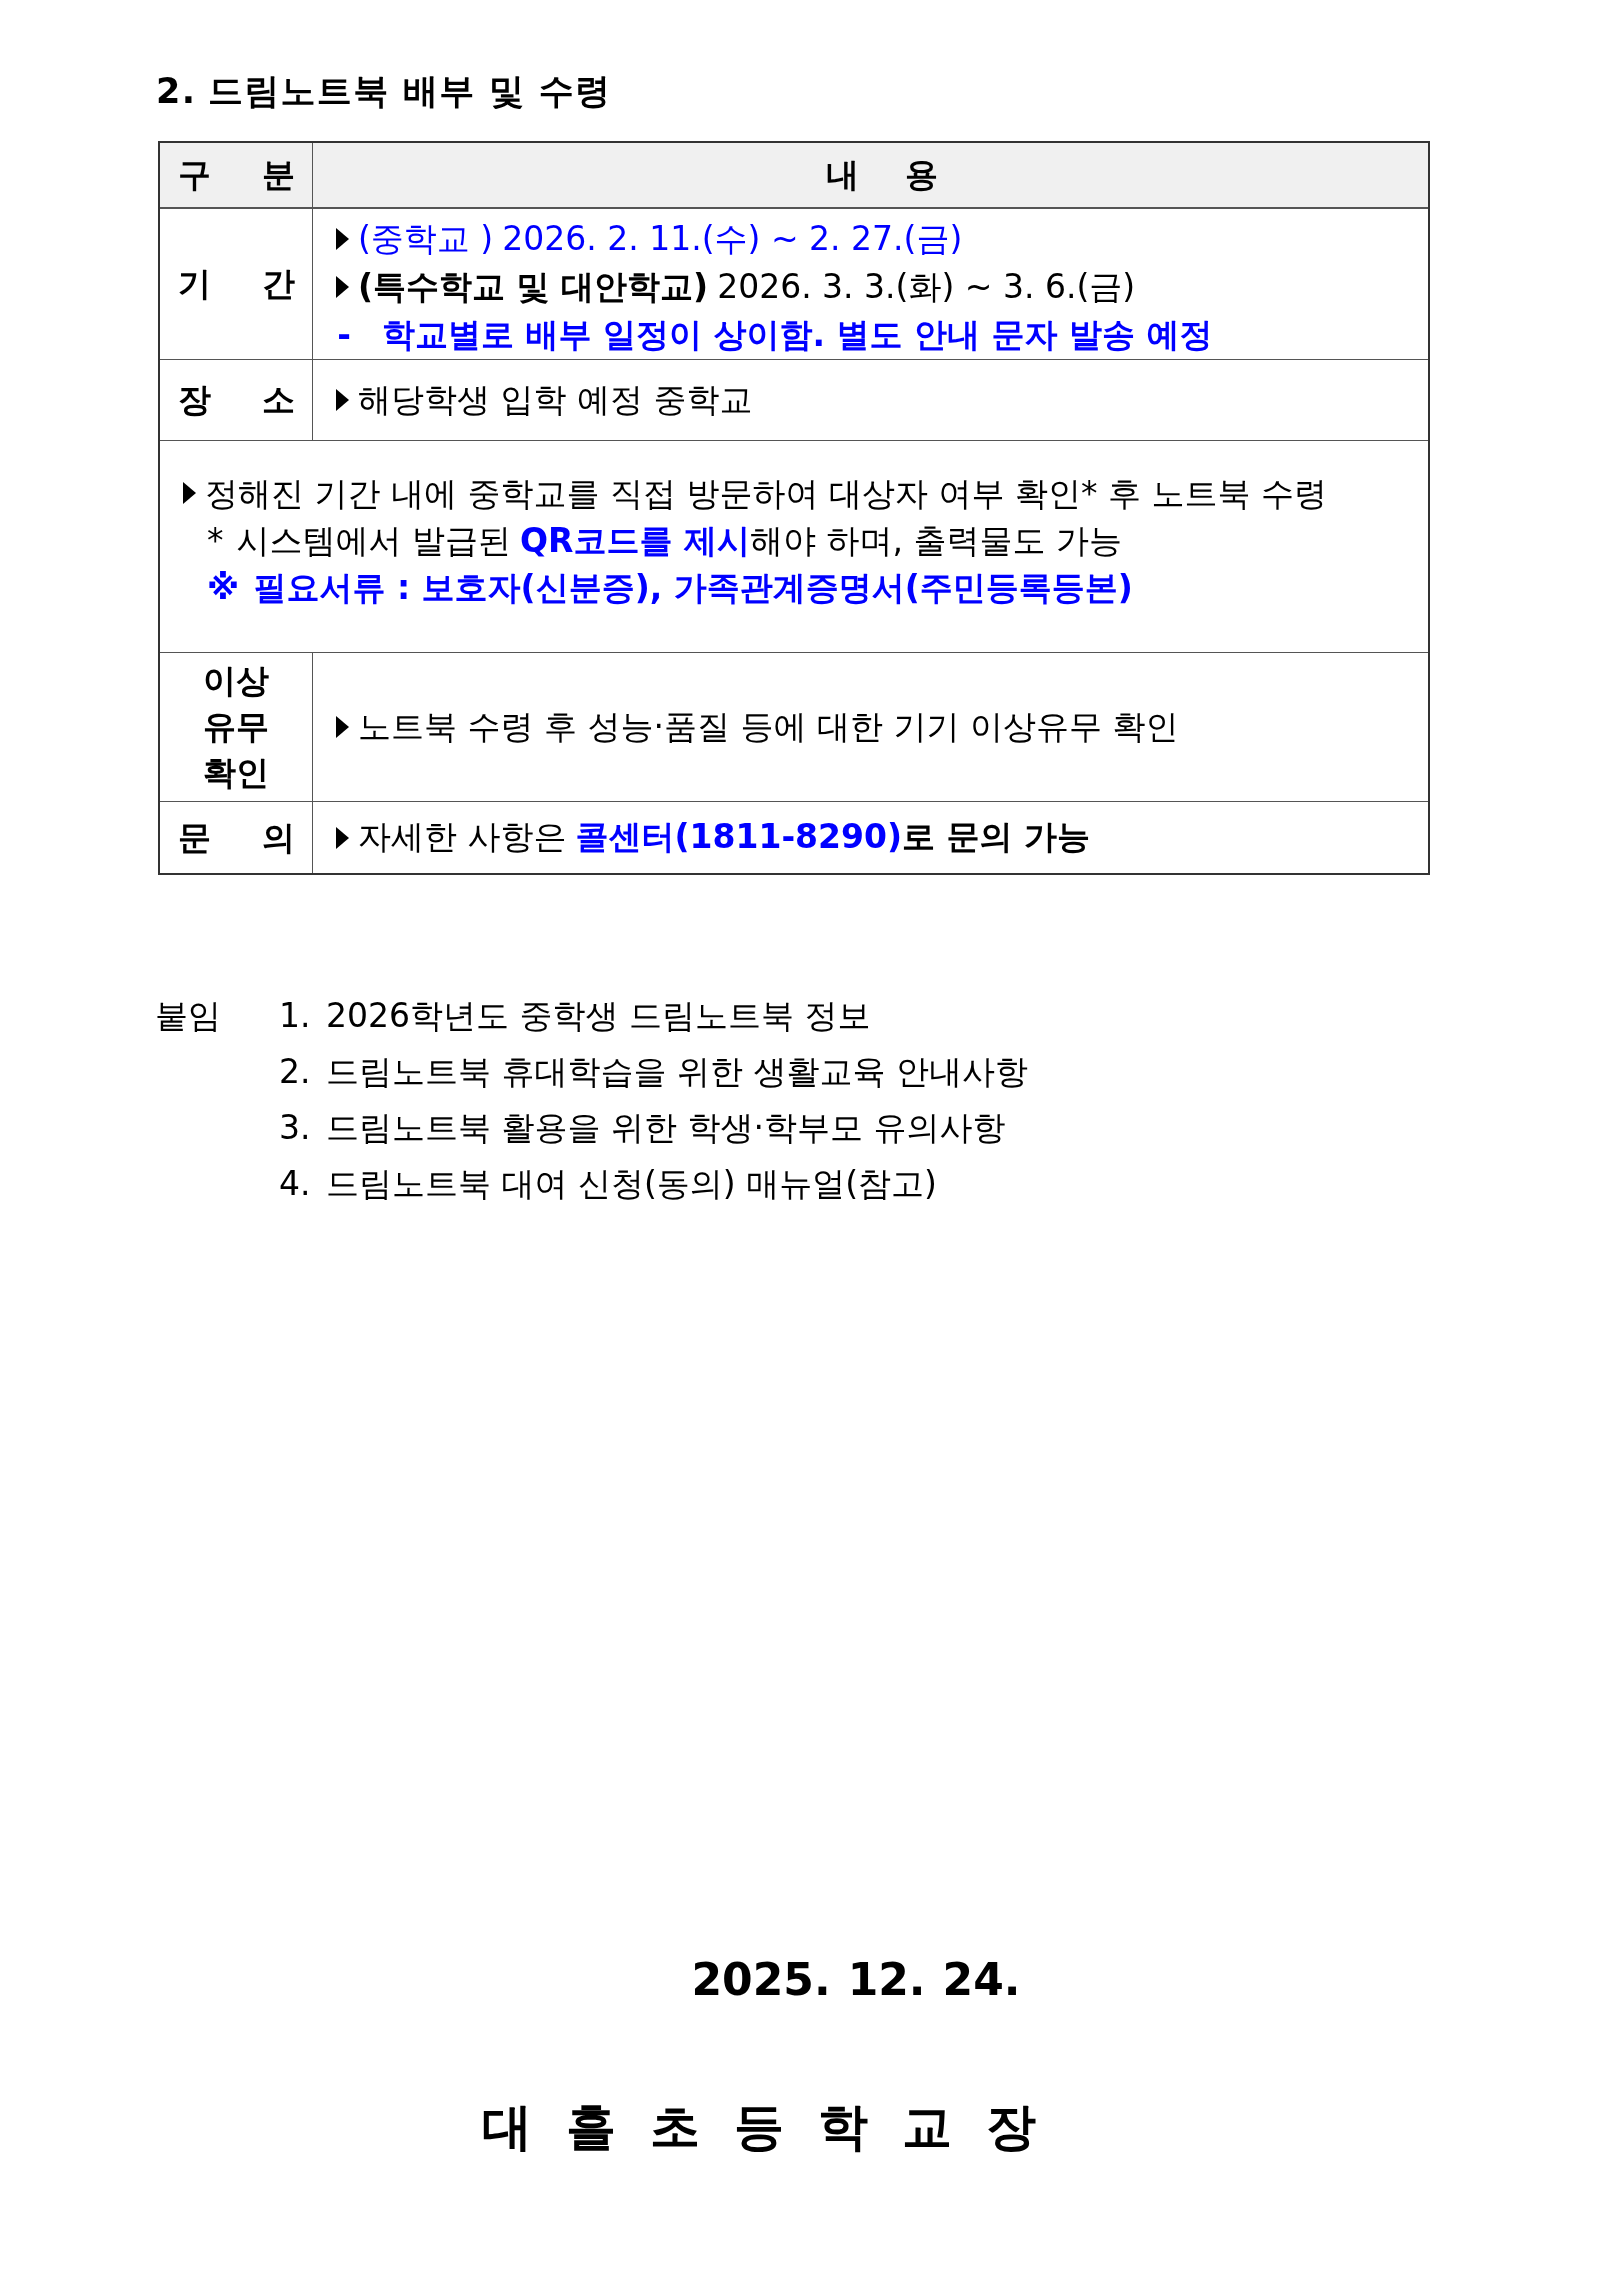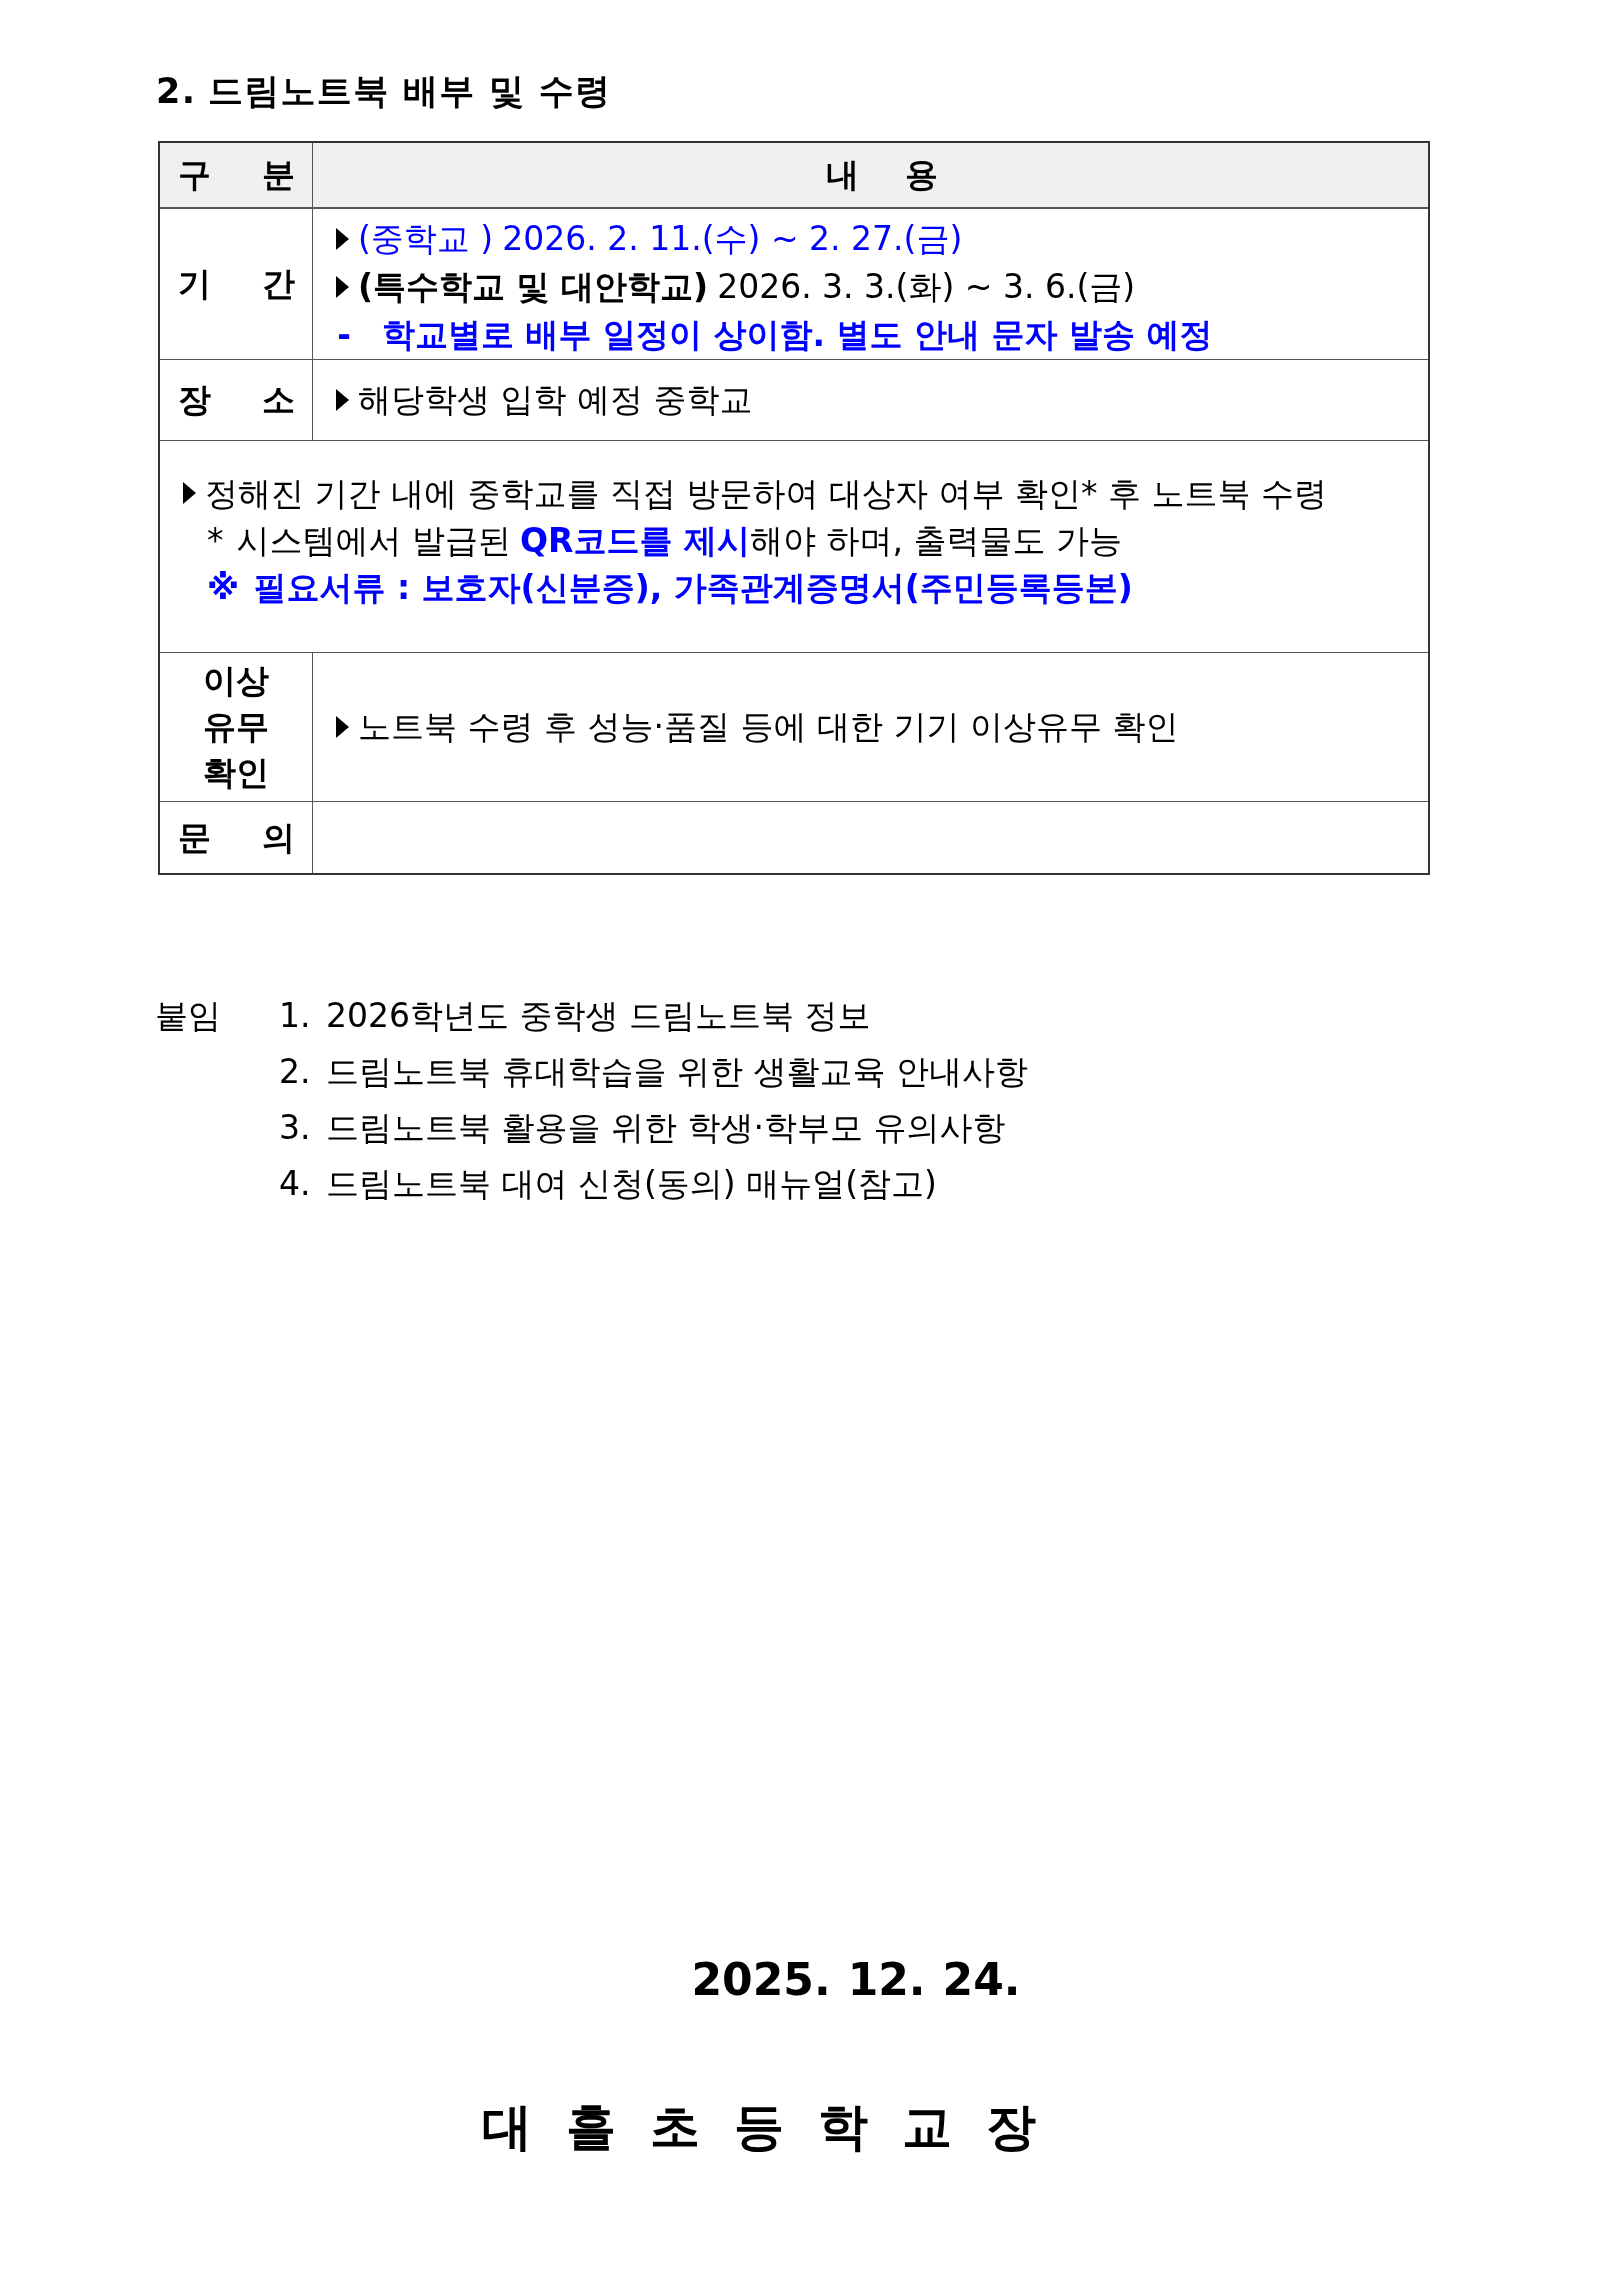--- a/index.html
+++ b/index.html
@@ -149,20 +149,29 @@
         <span>노트북 수령 후 성능·품질 등에 대한 기기 이상유무 확인</span>
       </div>
     </div>
   </div>
 
   <div class="row" style="height:72px">
     <div class="cell-label spread">
       <span>문</span>
       <span>의</span>
     </div>
+    <div class="cell-content">
+      <div class="line">
+        <span class="tri"></span>
+        <span>자세한 사항은</span>
+          <span class="sp"></span>
+        <span class="blue b">콜센터(1811-8290)</span>
+          <span class="b">로 문의 가능</span>
+      </div>
+    </div>
   </div>
 </div>
 
 <div class="abs attach">
   <span class="lbl">붙임</span>
   <div class="item" style="top:0">
     <span class="num">1.</span><span>2026학년도 중학생 드림노트북 정보</span>
   </div>
   <div class="item" style="top:56px">
     <span class="num">2.</span><span>드림노트북 휴대학습을 위한 생활교육 안내사항</span>

